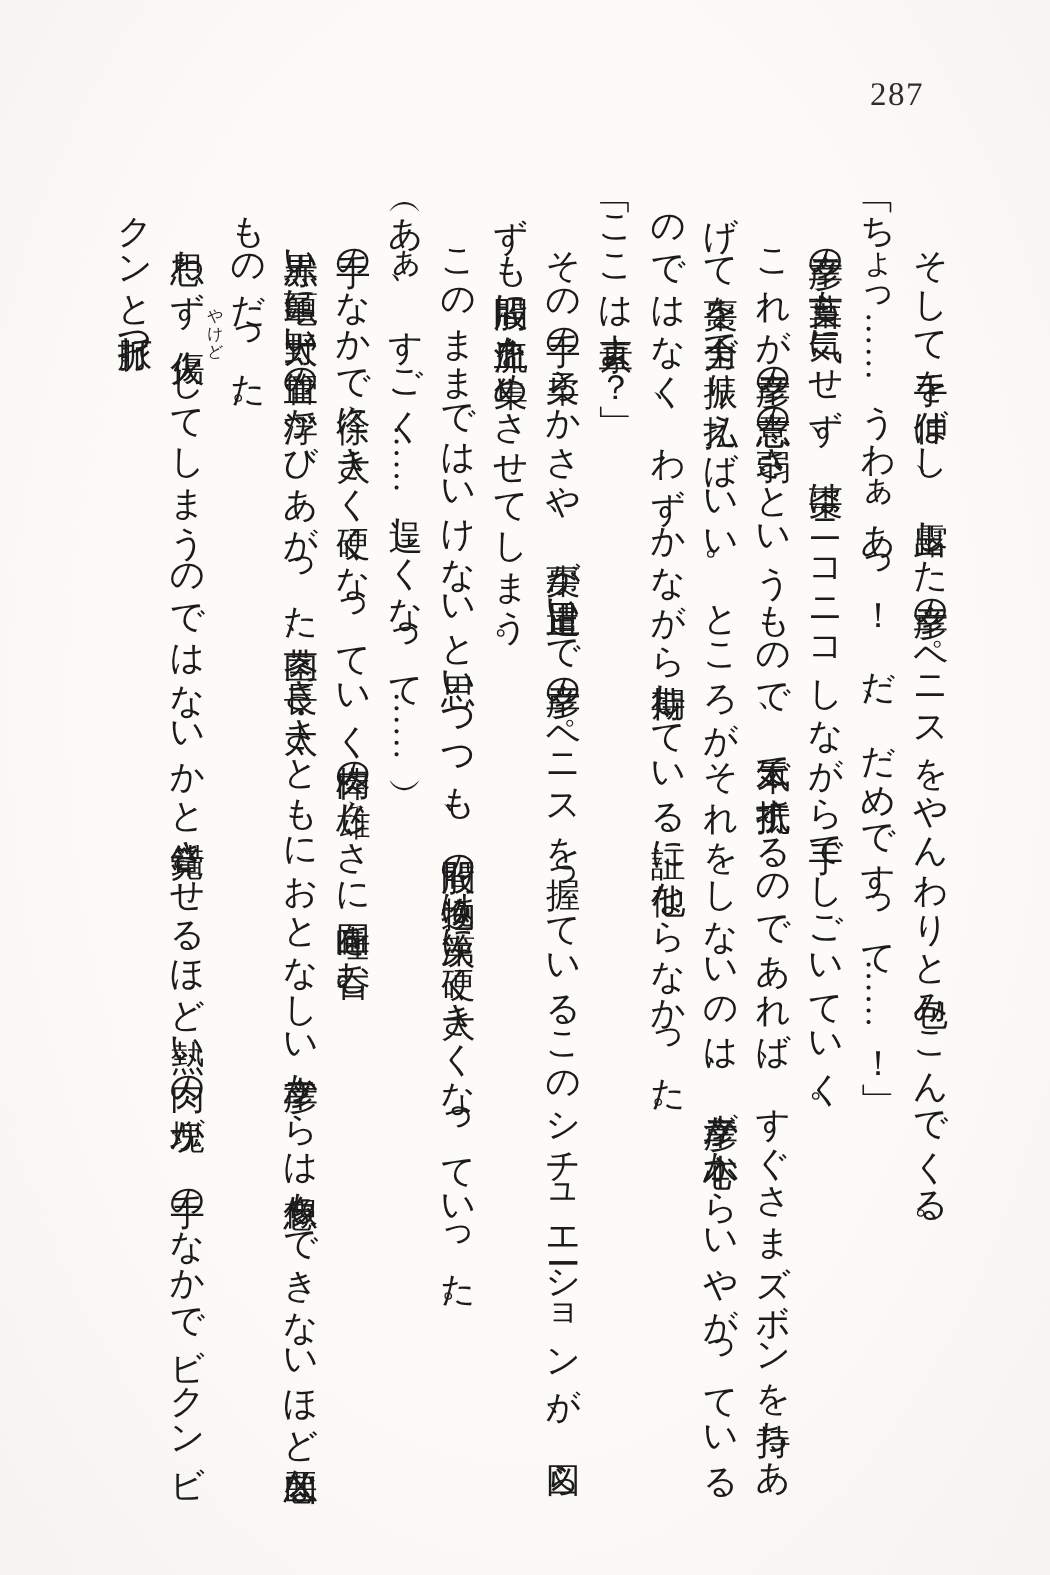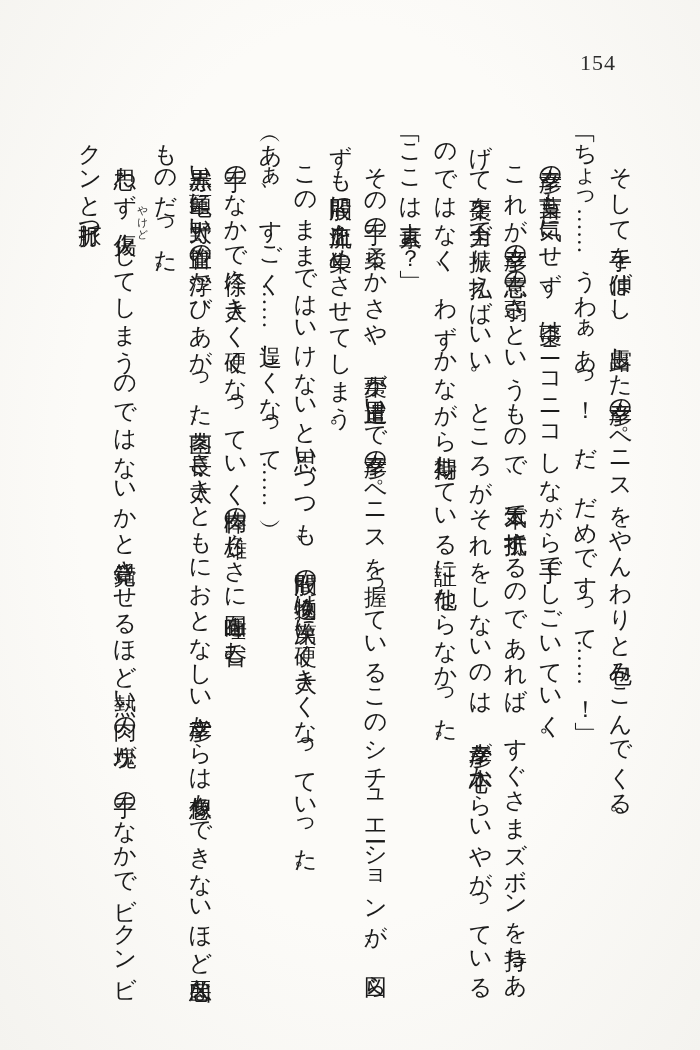--- a/index.html
+++ b/index.html
@@ -45,21 +45,21 @@
   rt {
     font-size: 10.5px;
     letter-spacing: 0;
     color: #2a2a2a;
   }
 </style>
 </head>
 <body>
 
 <div class="page">
-  <div class="page-number">154</div>
+  <div class="page-number">287</div>
   <div class="text-body">
       <p class="para indent">そして手を伸ばし、露出した幸彦のペニスをやんわりと包みこんでくる。</p>
       <p class="para">「ちょっ……うわぁあっ！　だ、だめですって……！」</p>
       <p class="para indent">幸彦の言葉も気にせず、棗はニコニコしながら手でしごいていく。</p>
       <p class="para indent">これが幸彦の意志の弱さというもので、本気で抵抗するのであれば、すぐさまズボンを持ちあげて棗を全力で振り払えばいい。ところがそれをしないのは、幸彦が本心からいやがっているのではなく、わずかながら期待している証に他ならなかった。</p>
       <p class="para">「ここは素直よ？」</p>
       <p class="para indent">その手の柔らかさや、棗が上目遣いで幸彦のペニスを握っているこのシチュエーションが、図らずも股間に血流を集めさせてしまう。</p>
       <p class="para indent tight">このままではいけないと思いつつも、股間の逸物は次第に硬く大きくなっていった。</p>
       <p class="para">（あぁ、すごく……逞しくなって……）</p>
       <p class="para indent">手のなかで徐々に大きく硬くなっていく肉棒の雄々しさに固唾を呑む。</p>

